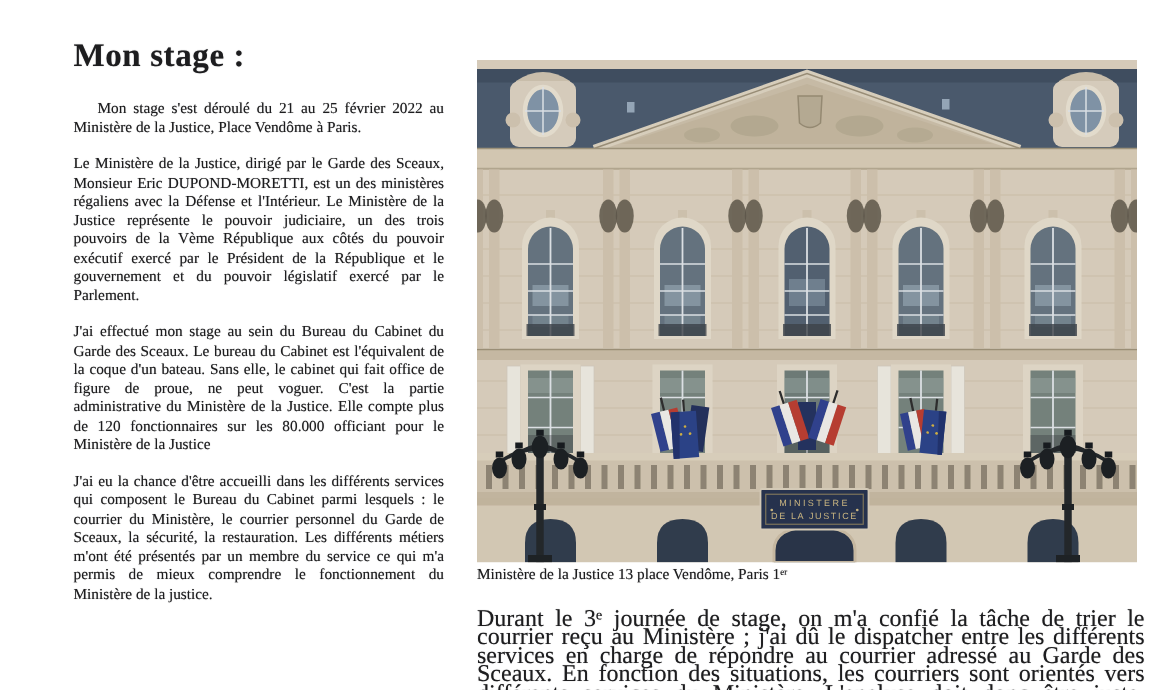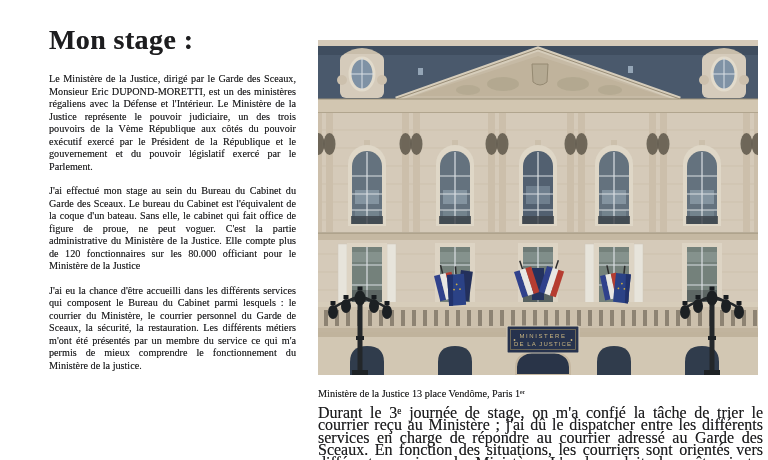--- a/index.html
+++ b/index.html
@@ -3,48 +3,49 @@
 <meta charset="utf-8">
 <style>
   html,body{margin:0;padding:0;}
   body{
     width:768px;height:460px;overflow:hidden;position:relative;
     background:#ffffff;color:#1d1d1f;
     font-family:"Liberation Serif","DejaVu Serif",serif;
   }
   .left-col{position:absolute;left:49px;top:16px;width:247px;}
   h1.page-title{
-    font-size:28px;font-weight:bold;margin:8px 0 17px 0;letter-spacing:.4px;
+    font-size:22px;font-weight:bold;margin:8px 0 17px 0;letter-spacing:.4px;
     text-shadow:0 0 .6px rgba(20,20,20,.55);
   }
   .left-col p, .bottom-text p{
     font-size:10.2px;line-height:12.5px;text-align:justify;
     margin:0 0 12px 0;
     text-shadow:0 0 .5px rgba(25,25,25,.55);
   }
   .indent{text-indent:16px;}
   .photo-figure{position:absolute;left:318px;top:40px;width:440px;margin:0;}
   .photo{
     width:440px;height:335px;overflow:hidden;
     filter:blur(.3px) saturate(.92) contrast(.97);
   }
   .photo svg{display:block;}
   figcaption{
-    font-size:10.2px;margin-top:13px;
+    font-size:10.2px;margin-top:3px;
     text-shadow:0 0 .5px rgba(25,25,25,.55);
   }
   .bottom-text{position:absolute;left:318px;top:407px;width:445px;}
   .bottom-text p{margin:0;font-size:16px;line-height:12.4px;}
   .partial{height:5px;overflow:hidden;}
 </style>
 </head>
 <body>
 
 <div class="left-col">
   <h1 class="page-title">Mon stage :</h1>
+  <p class="indent">Mon stage s'est déroulé du 21 au 25 février 2022 au Ministère de la Justice, Place Vendôme à Paris.</p>
   <p>Le Ministère de la Justice, dirigé par le Garde des Sceaux, Monsieur Eric DUPOND-MORETTI, est un des ministères régaliens avec la Défense et l'Intérieur. Le Ministère de la Justice représente le pouvoir judiciaire, un des trois pouvoirs de la Vème République aux côtés du pouvoir exécutif exercé par le Président de la République et le gouvernement et du pouvoir législatif exercé par le Parlement.</p>
   <p>J'ai effectué mon stage au sein du Bureau du Cabinet du Garde des Sceaux. Le bureau du Cabinet est l'équivalent de la coque d'un bateau. Sans elle, le cabinet qui fait office de figure de proue, ne peut voguer. C'est la partie administrative du Ministère de la Justice. Elle compte plus de 120 fonctionnaires sur les 80.000 officiant pour le Ministère de la Justice</p>
   <p>J'ai eu la chance d'être accueilli dans les différents services qui composent le Bureau du Cabinet parmi lesquels : le courrier du Ministère, le courrier personnel du Garde de Sceaux, la sécurité, la restauration. Les différents métiers m'ont été présentés par un membre du service ce qui m'a permis de mieux comprendre le fonctionnement du Ministère de la justice.</p>
 </div>
 
 <figure class="photo-figure">
   <div class="photo">
     <svg viewBox="0 0 440 335" width="440" height="335" xmlns="http://www.w3.org/2000/svg">
 
       <rect x="0" y="0" width="440" height="335" fill="#d8ccb9"></rect>

